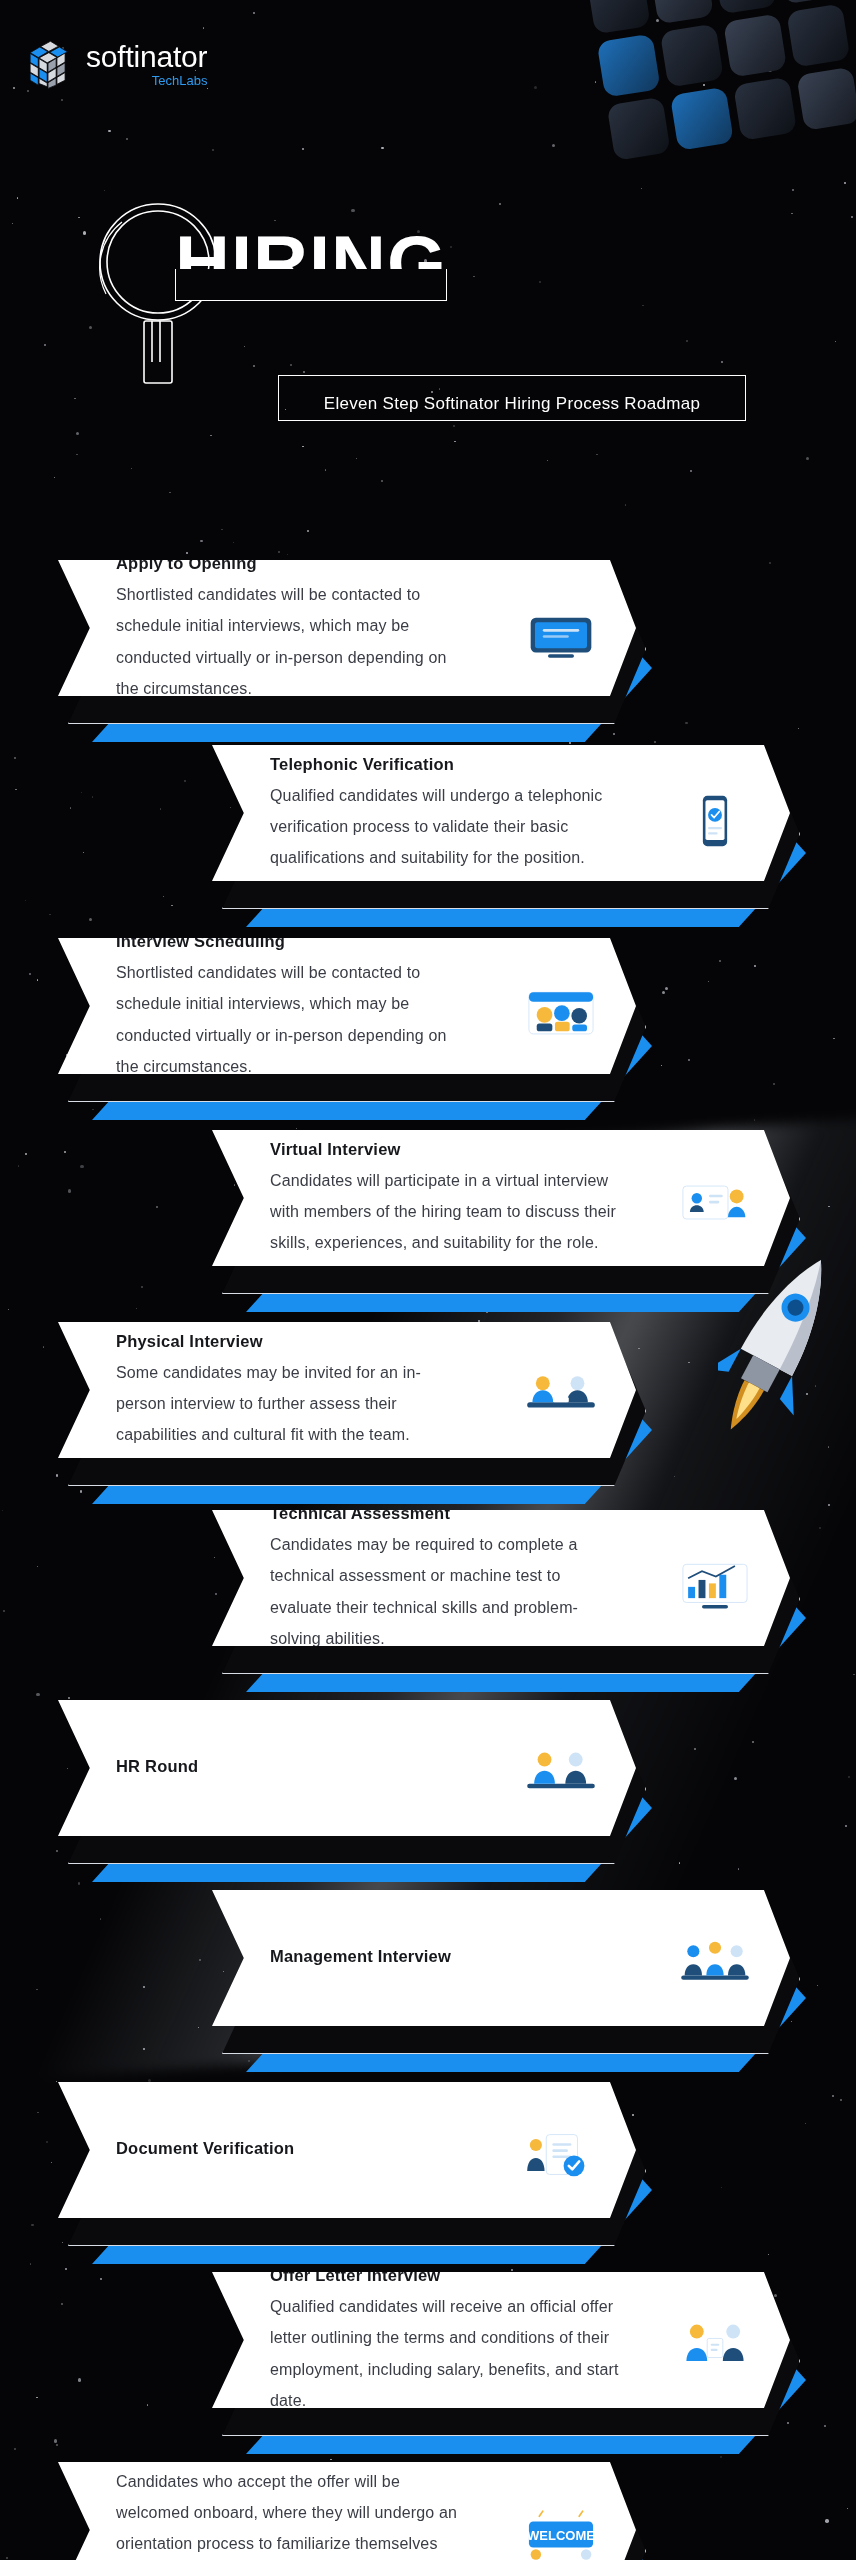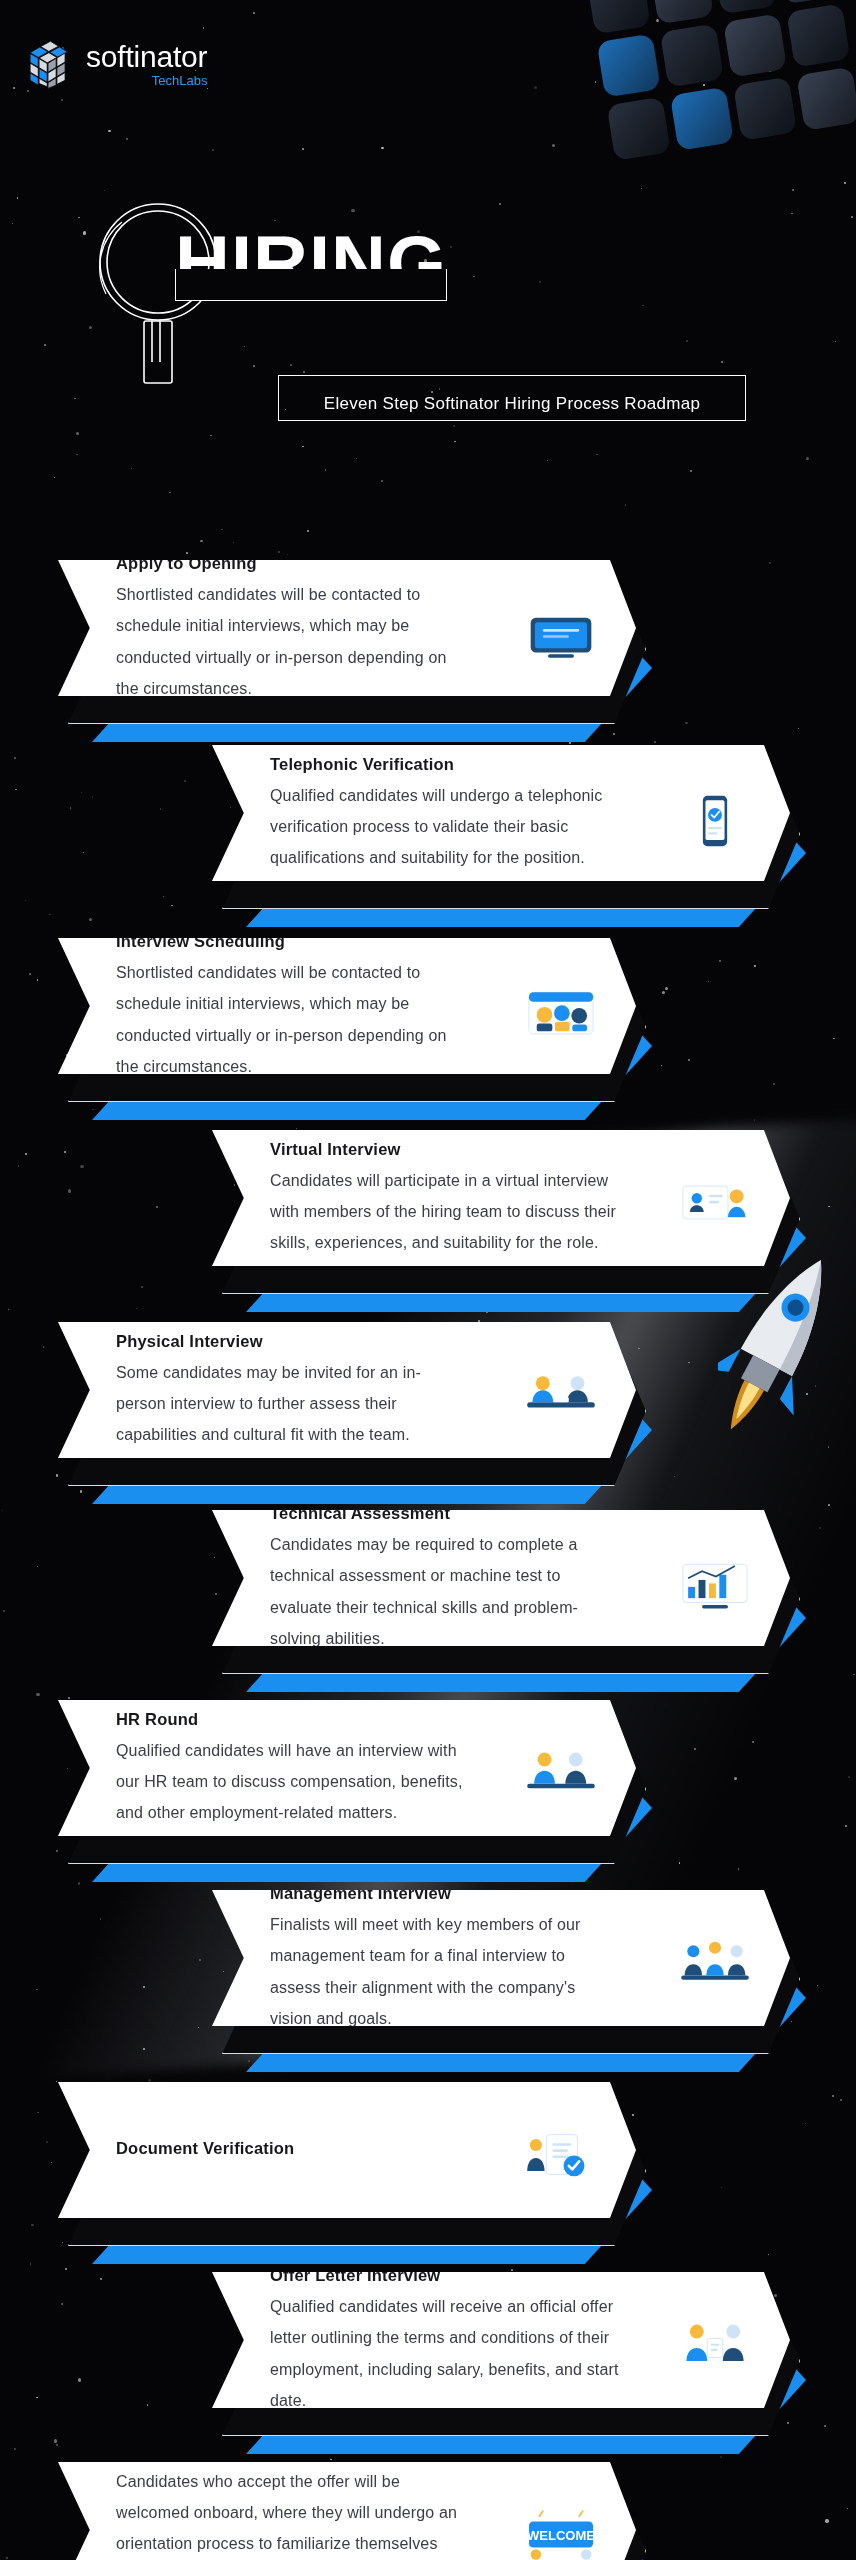--- a/index.html
+++ b/index.html
@@ -783,39 +783,37 @@
             <rect x="30" y="57" width="30" height="4" rx="2" fill="#1f4e7a"></rect>
           </svg>
         </div>
       </div>
       <div class="step left" style="top:1140px">
         <div class="card-wrap">
           <div class="accent"></div>
           <div class="outline"></div>
           <div class="card">
             <div class="card-title">HR Round</div>
-            <div class="card-desc">Qualified candidates will have an interview with our HR team to discuss compensation, benefits, and other employment-related matters.</div>
           </div>
           <svg class="illus" viewBox="0 0 90 70">
             <rect x="6" y="44" width="78" height="5" rx="2.5" fill="#1f4e7a"></rect>
             <circle cx="26" cy="16" r="8" fill="#f6b93b"></circle>
             <path d="M14 44c0-9 5-15 12-15s12 6 12 15z" fill="#1b8ff0"></path>
             <circle cx="62" cy="16" r="8" fill="#cfe3f7"></circle>
             <path d="M50 44c0-9 5-15 12-15s12 6 12 15z" fill="#1f4e7a"></path>
             <path d="M38 30 L50 30" stroke="#ffffff" stroke-width="3" stroke-linecap="round"></path>
           </svg>
         </div>
       </div>
       <div class="step right" style="top:1330px">
         <div class="card-wrap">
           <div class="accent"></div>
           <div class="outline"></div>
           <div class="card">
             <div class="card-title">Management Interview</div>
-            <div class="card-desc">Finalists will meet with key members of our management team for a final interview to assess their alignment with the company's vision and goals.</div>
           </div>
           <svg class="illus" viewBox="0 0 90 70">
             <rect x="6" y="46" width="78" height="5" rx="2.5" fill="#1f4e7a"></rect>
             <circle cx="20" cy="18" r="7" fill="#1b8ff0"></circle>
             <path d="M10 46c0-8 4-13 10-13s10 5 10 13z" fill="#1f4e7a"></path>
             <circle cx="45" cy="14" r="7" fill="#f6b93b"></circle>
             <path d="M35 46c0-8 4-13 10-13s10 5 10 13z" fill="#1b8ff0"></path>
             <circle cx="70" cy="18" r="7" fill="#cfe3f7"></circle>
             <path d="M60 46c0-8 4-13 10-13s10 5 10 13z" fill="#1f4e7a"></path>
           </svg>

